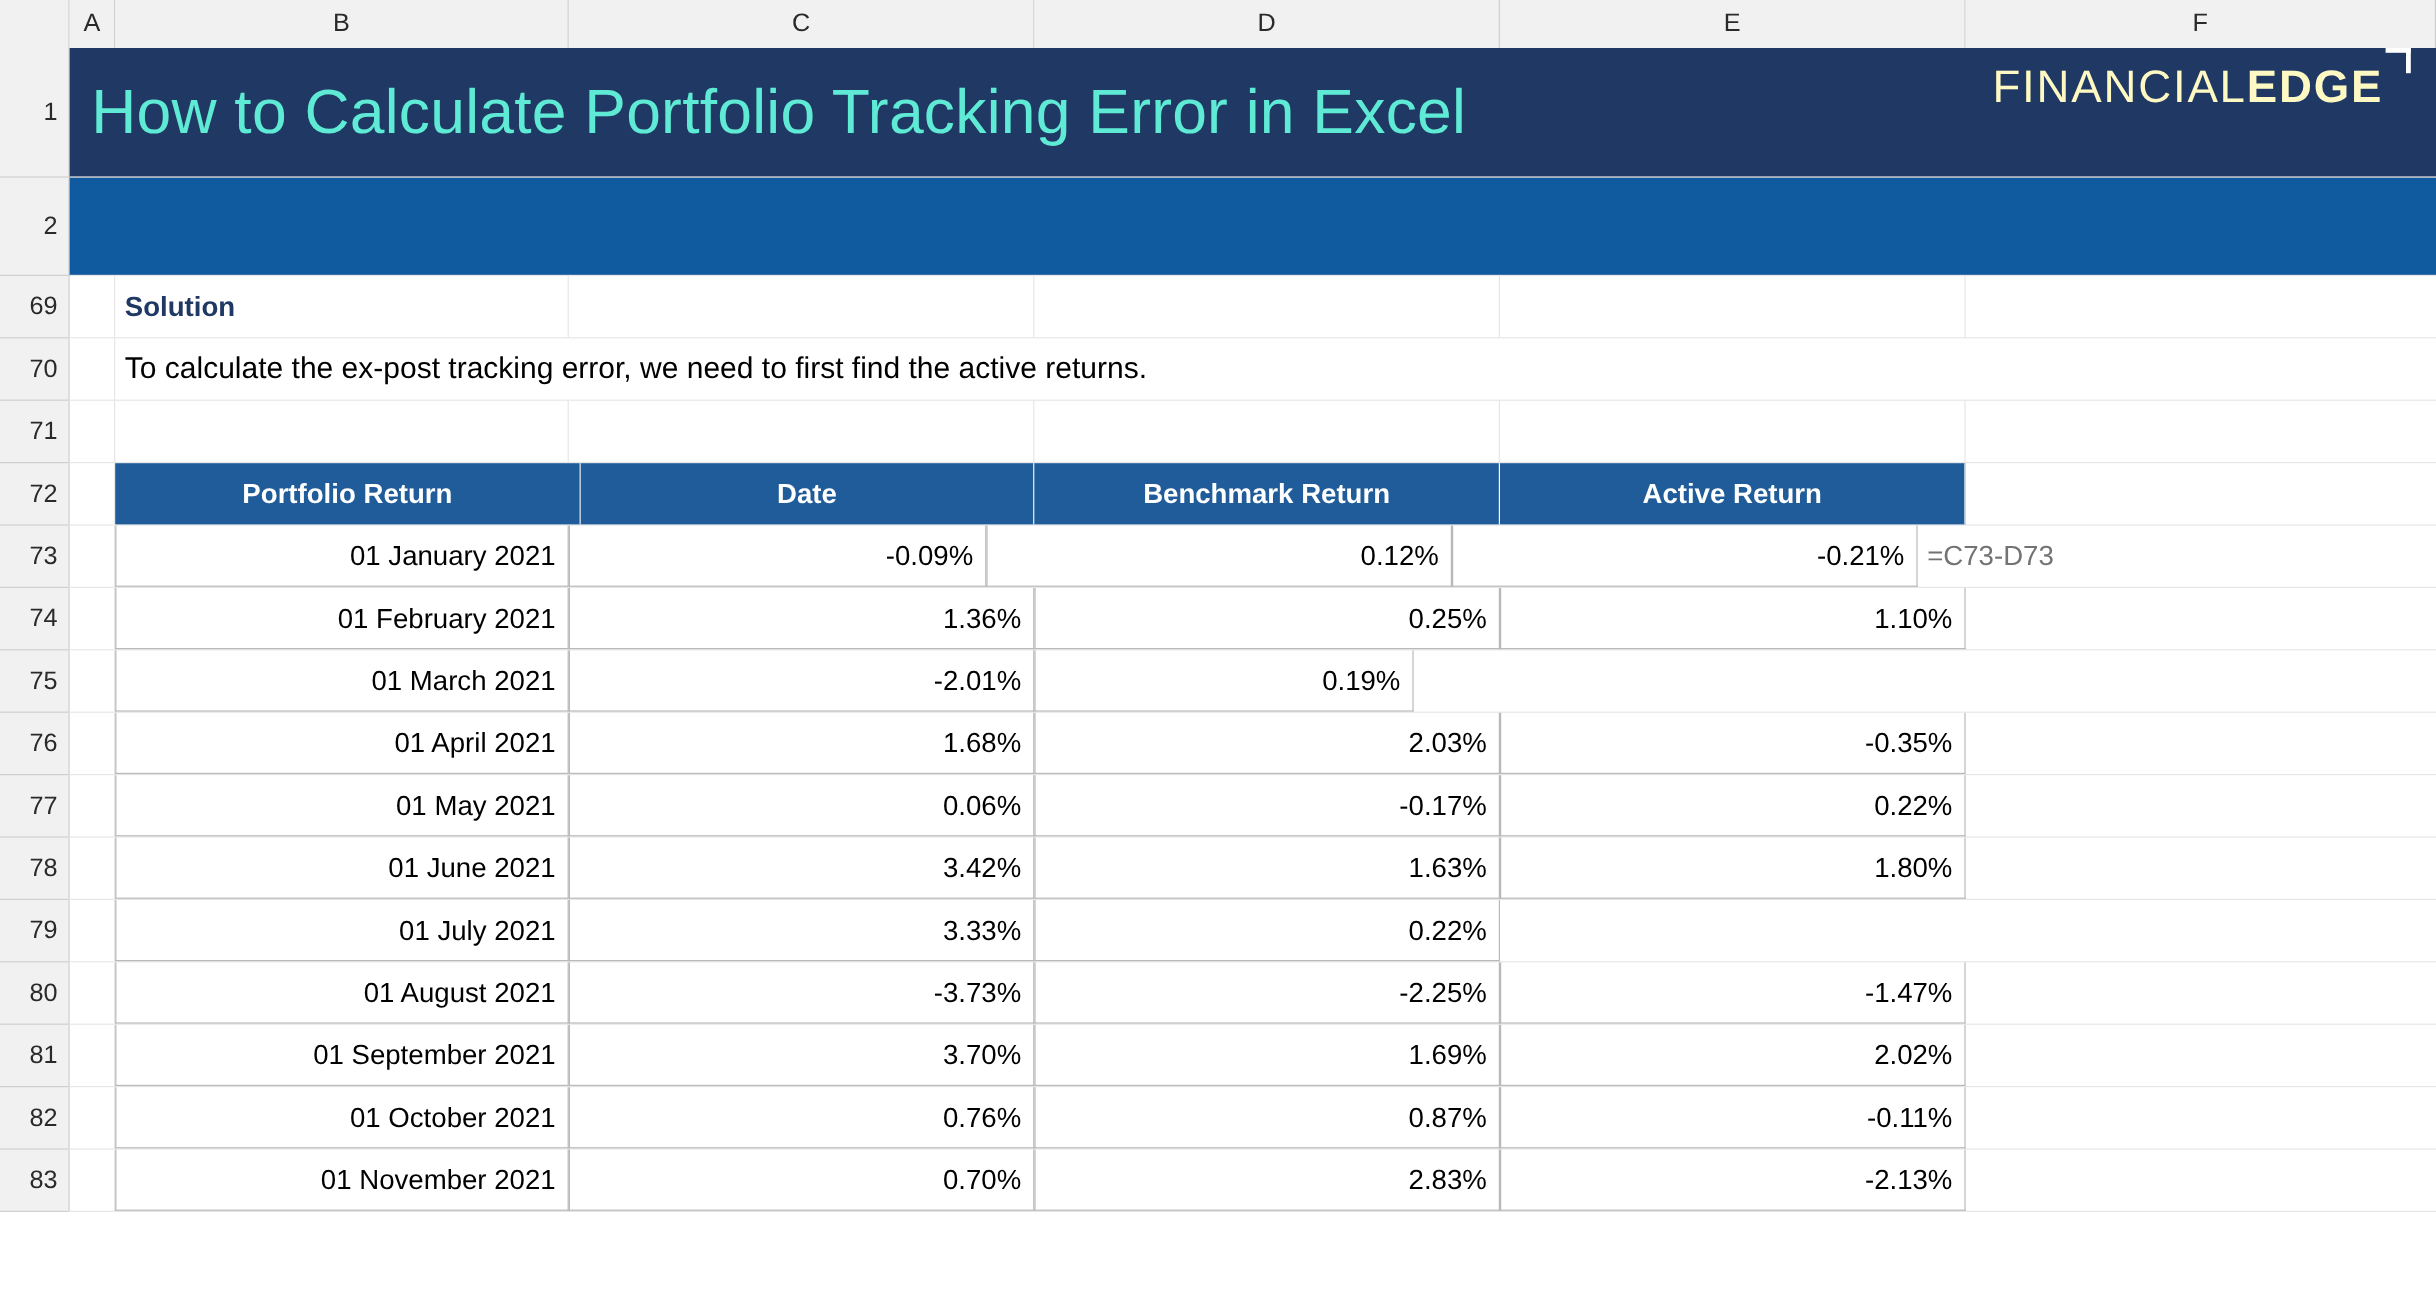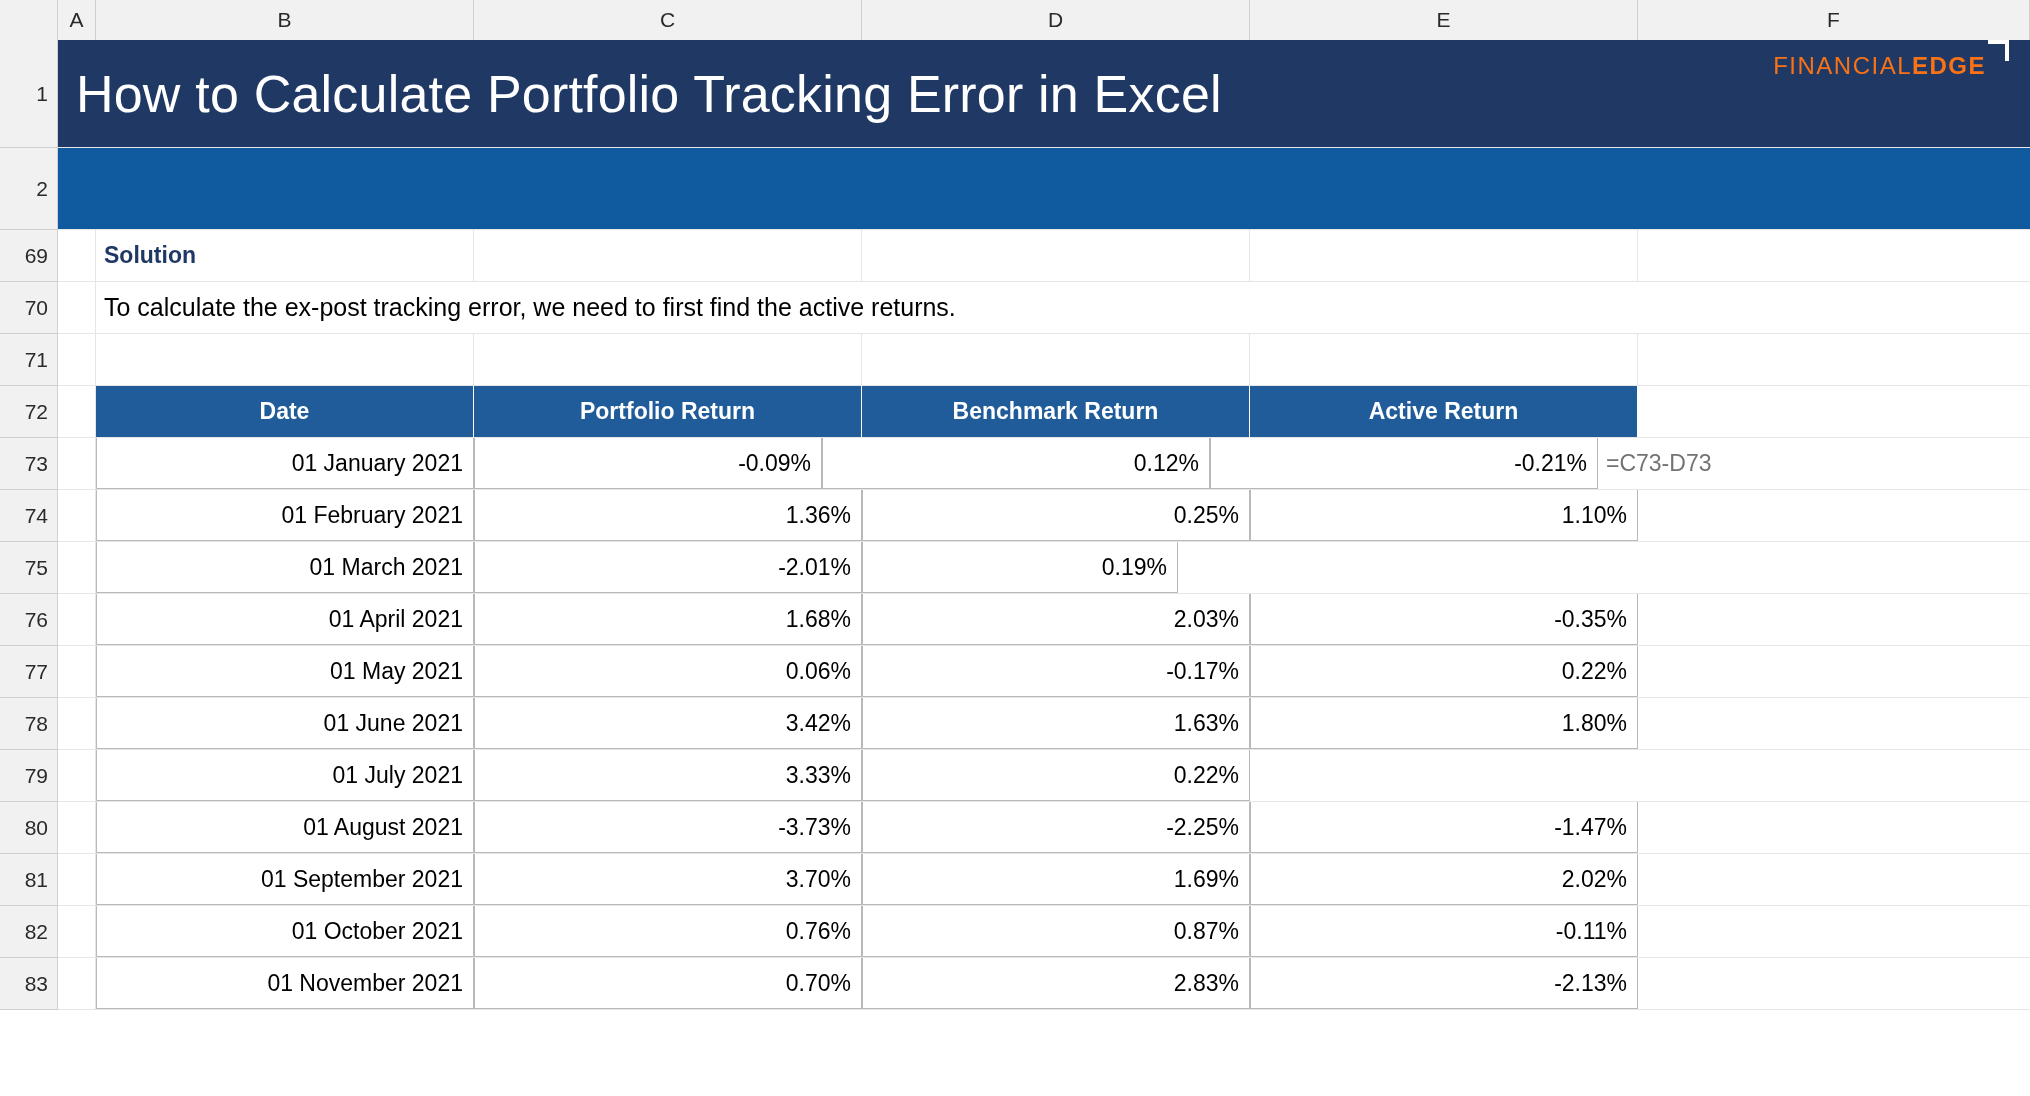--- a/index.html
+++ b/index.html
@@ -82,31 +82,31 @@
   .banner-dark {
     background: #1f3864;
     color: #ffffff;
     display: flex;
     align-items: center;
     position: relative;
   }
   .banner-title {
     font-size: 52px;
     font-weight: 400;
-    color: #ffffff;
+    color: #5eead4;
     padding-left: 18px;
     letter-spacing: 0.2px;
     white-space: nowrap;
   }
   .logo {
     position: absolute;
     right: 24px;
     top: 12px;
-    color: #f97316;
-    font-size: 24px;
+    color: #fef9c3;
+    font-size: 38px;
     letter-spacing: 1.5px;
     display: flex;
     align-items: flex-start;
   }
   .logo .thin { font-weight: 400; }
   .logo .bold { font-weight: 700; }
   .logo-mark {
     display: inline-block;
     width: 18px;
     height: 30px;
@@ -224,22 +224,22 @@
         <div class="cell" style="width:38px"></div>
         <div class="cell" style="width:378px"></div>
         <div class="cell" style="width:388px"></div>
         <div class="cell" style="width:388px"></div>
         <div class="cell" style="width:388px"></div>
         <div class="cell no-border" style="width:392px"></div>
       </div>
 
       <div class="srow" style="height:52px">
         <div class="cell" style="width:38px"></div>
+        <div class="cell tbl-head" style="width:388px">Portfolio Return</div>
         <div class="cell tbl-head" style="width:378px">Date</div>
-        <div class="cell tbl-head" style="width:388px">Portfolio Return</div>
         <div class="cell tbl-head" style="width:388px">Benchmark Return</div>
         <div class="cell tbl-head" style="width:388px">Active Return</div>
         <div class="cell no-border" style="width:392px"></div>
       </div>
 
       <div class="srow" style="height:52px">
         <div class="cell" style="width:38px"></div>
         <div class="cell tbl-cell first" style="width:378px">01 January 2021</div>
         <div class="cell tbl-cell" style="width:348px">-0.09%</div>
         <div class="cell tbl-cell" style="width:388px">0.12%</div>

